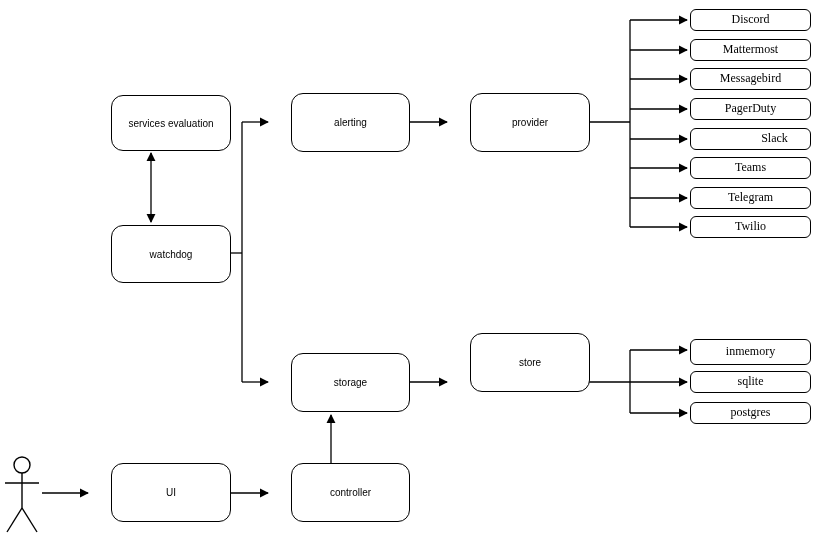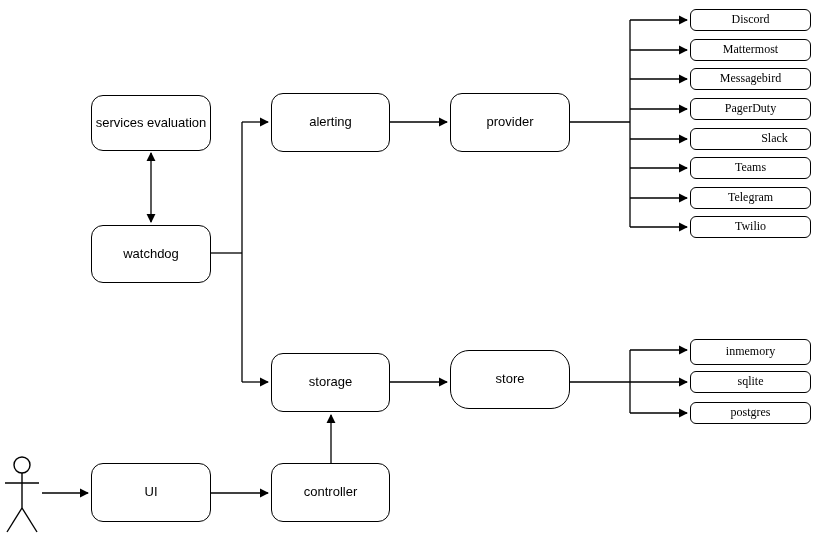--- a/index.html
+++ b/index.html
@@ -30,21 +30,22 @@
     background: #ffffff;
     display: flex;
     align-items: center;
     justify-content: center;
     text-align: center;
     color: #000000;
     line-height: 1.1;
   }
   .node.big {
     border-radius: 12px;
-    font-size: 13px;
+    font-size: 10px;
+    margin-left: 20px;
   }
   .node.small {
     border-radius: 6px;
     font-size: 12px;
     font-family: Liberation Serif, serif;
   }
   .actor-label {
     position: absolute;
     font-size: 14px;
     color: #0369a1;
@@ -117,21 +118,21 @@
   <div class="node big" style="left:91px; top:95px; width:120px; height:56px;">services evaluation</div>
 
   <div class="node big" style="left:91px; top:225px; width:120px; height:58px;">watchdog</div>
 
   <div class="node big" style="left:271px; top:93px; width:119px; height:59px;">alerting</div>
 
   <div class="node big" style="left:450px; top:93px; width:120px; height:59px;">provider</div>
 
   <div class="node big" style="left:271px; top:353px; width:119px; height:59px;">storage</div>
 
-  <div class="node big" style="left:450px; top:350px; width:120px; height:59px;border-radius:19px;">store</div>
+  <div class="node big" style="left:450px; top:333px; width:120px; height:59px;">store</div>
 
   <div class="node big" style="left:91px; top:463px; width:120px; height:59px;">UI</div>
 
   <div class="node big" style="left:271px; top:463px; width:119px; height:59px;">controller</div>
 
   <div class="node small" style="left:690px; top:9px; width:121px; height:22px;">Discord</div>
   <div class="node small" style="left:690px; top:39px; width:121px; height:22px;">Mattermost</div>
   <div class="node small" style="left:690px; top:68px; width:121px; height:22px;">Messagebird</div>
   <div class="node small" style="left:690px; top:98px; width:121px; height:22px;">PagerDuty</div>
   <div class="node small" style="left:690px; top:128px; width:121px; height:22px;padding-left:48px;">Slack</div>

